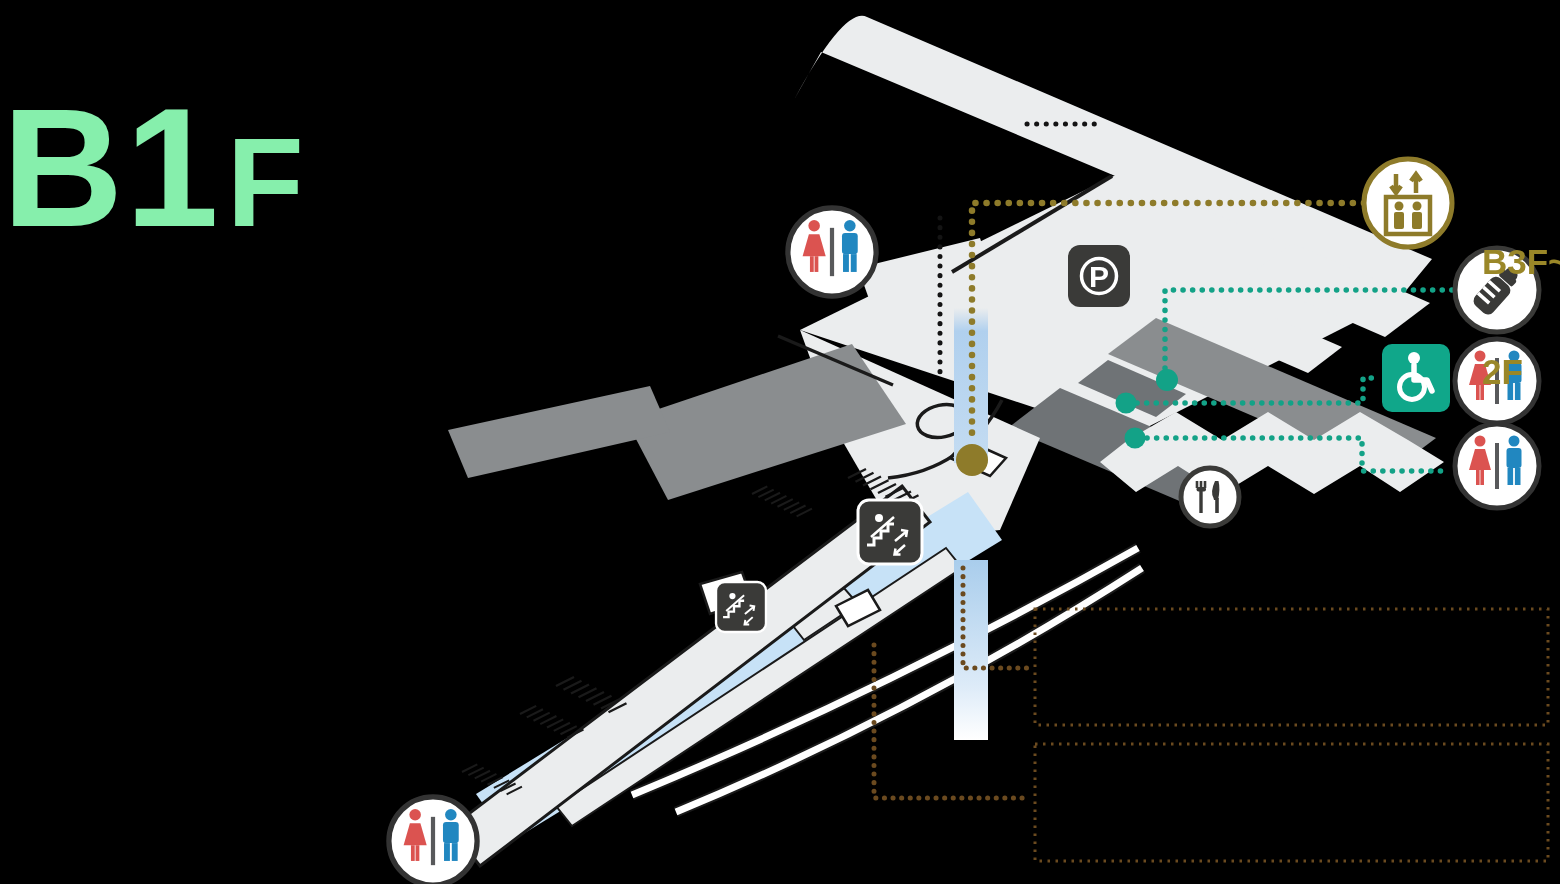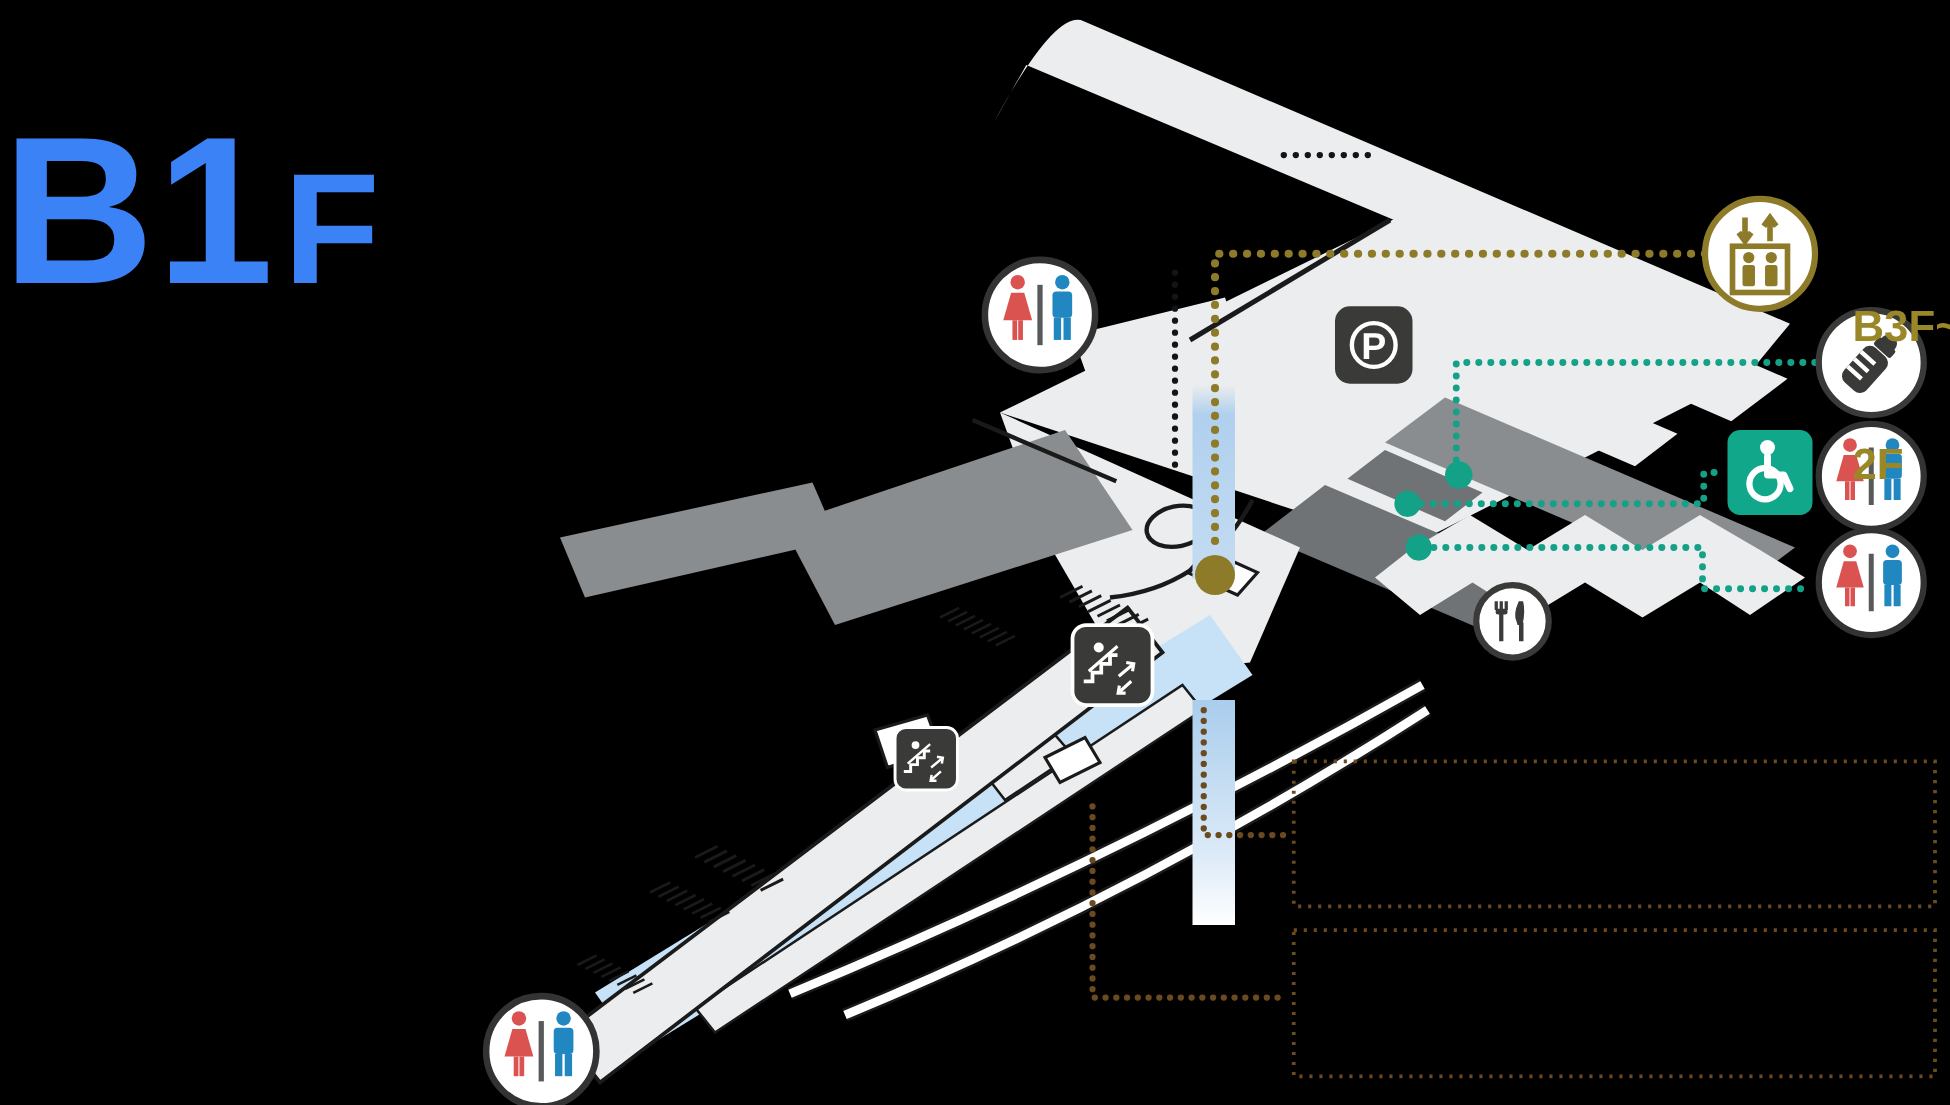--- a/index.html
+++ b/index.html
@@ -1,19 +1,19 @@
 <!DOCTYPE html>
 <html><head>
 <meta charset="utf-8">
 <style>
   html,body{margin:0;padding:0;background:#000;}
   .stage{position:relative;width:1560px;height:884px;background:#000;overflow:hidden;
          font-family:"Liberation Sans", sans-serif;}
   .floor-title{position:absolute;left:2px;top:84px;display:flex;align-items:baseline;
-               color:#3b82f6;font-weight:bold;line-height:1;}
+               color:#86efac;font-weight:bold;line-height:1;}
   .floor-title .main{font-size:168px;letter-spacing:2px;}
   .floor-title .suffix{font-size:126px;margin-left:6px;}
   .elev-note{position:absolute;left:1458px;top:170px;color:#9a8728;font-weight:bold;
              font-size:35px;line-height:1.05;white-space:pre;margin-left:24px;}
   svg{position:absolute;left:0;top:0;}
   .map-line{stroke:#1a1a1a;fill:none;}
 </style>
 </head>
 <body>
 

